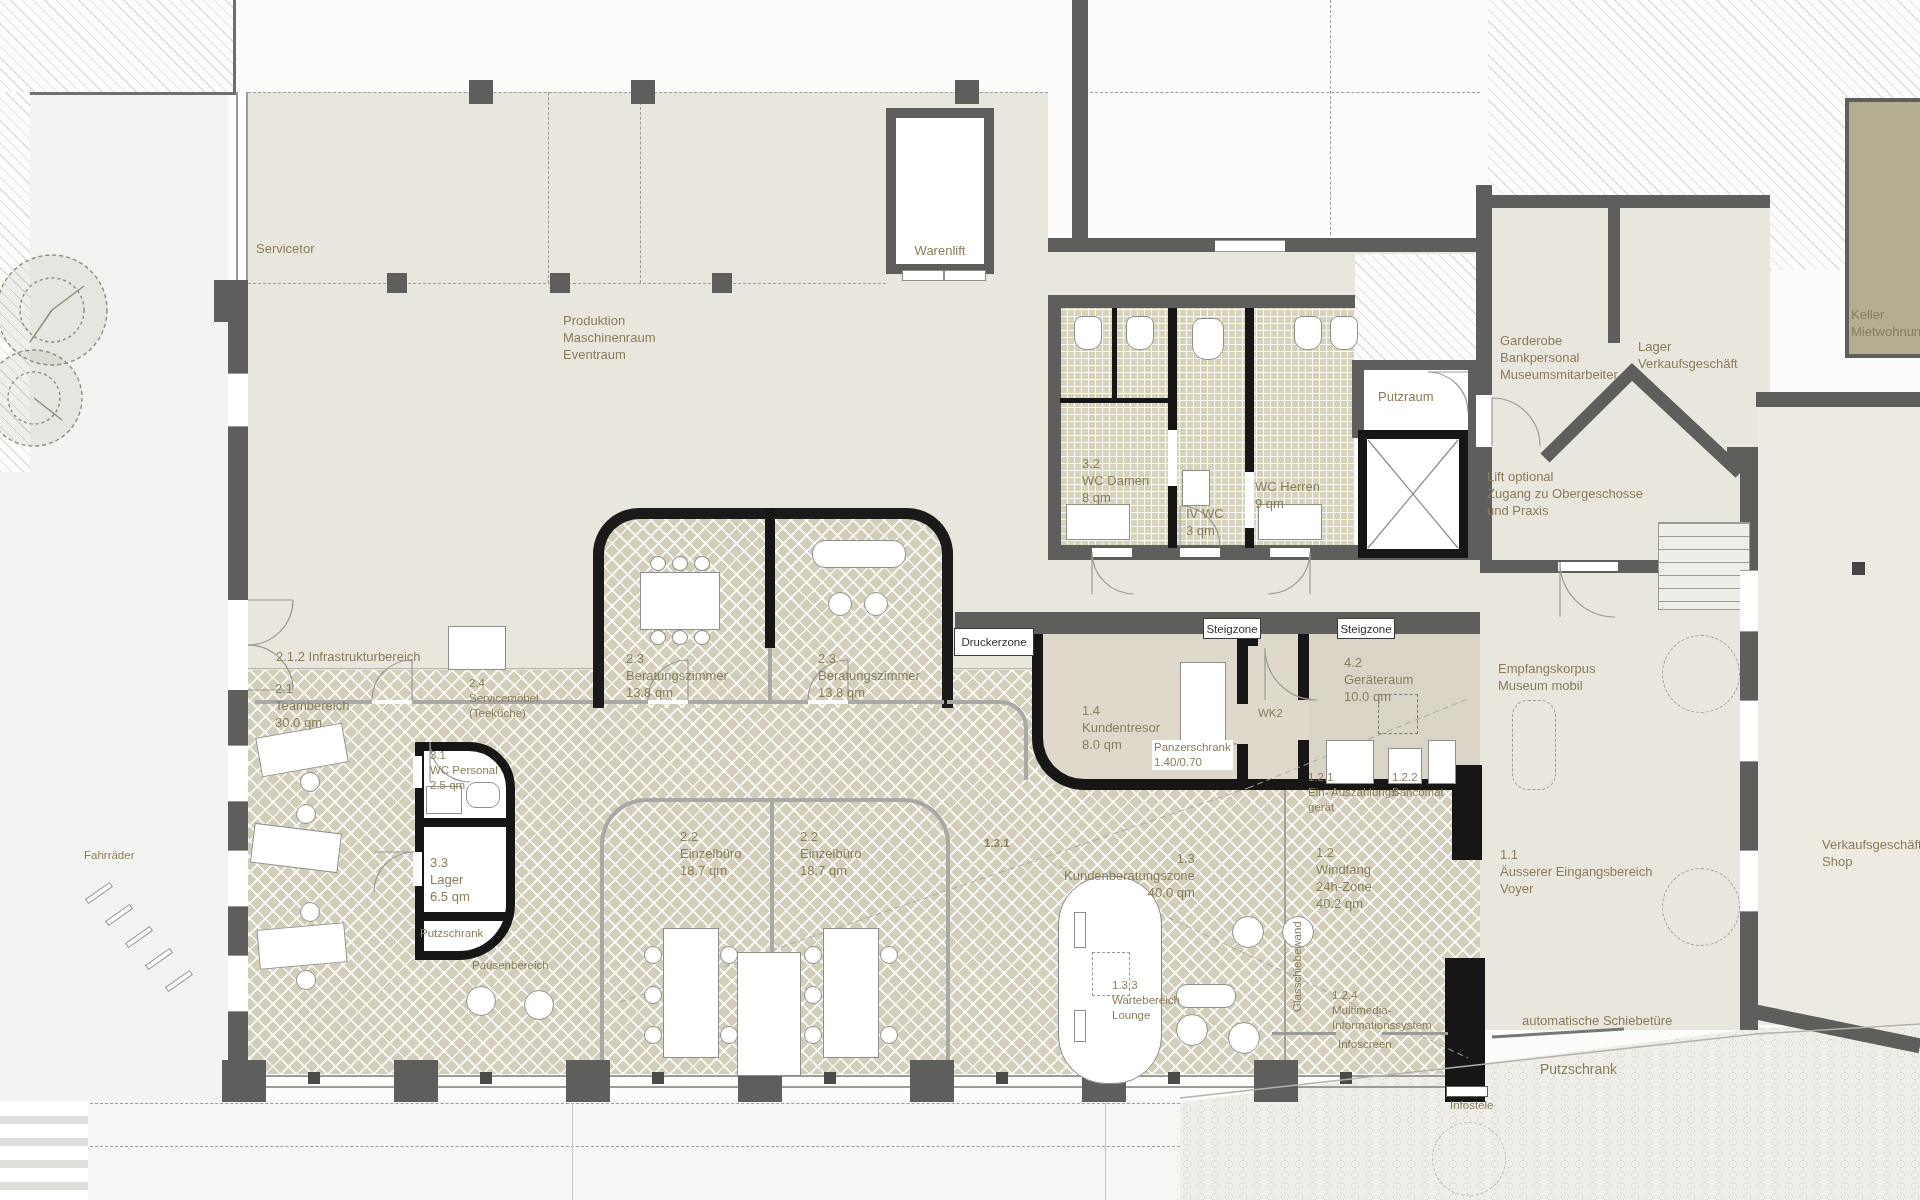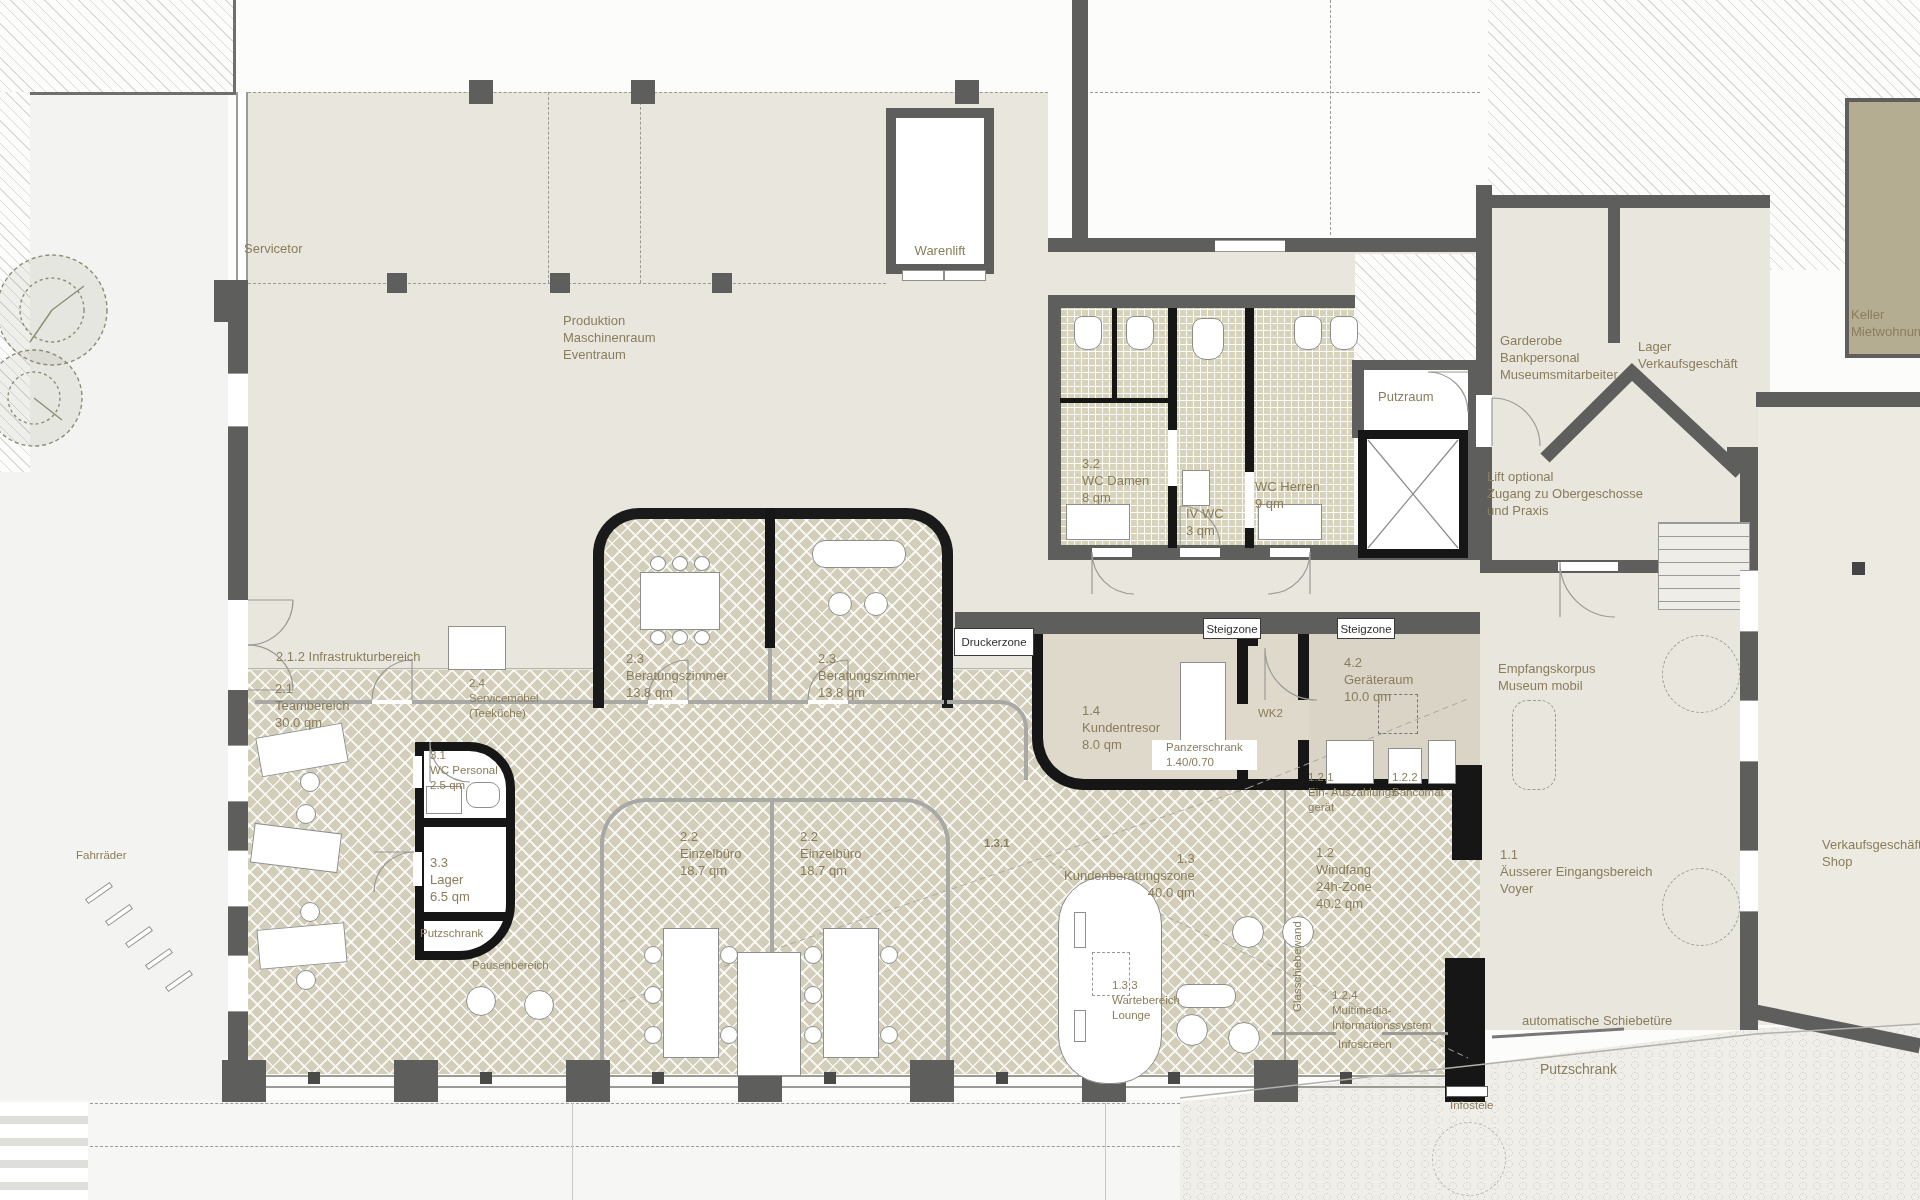--- a/index.html
+++ b/index.html
@@ -191,21 +191,21 @@
   <div class="box" style="left:954px;top:628px;width:78px;height:26px;">Druckerzone</div>
 
   <div class="abs" style="left:1032px;top:634px;width:216px;height:156px;background:#ded9cb;
        border-left:11px solid #161616;border-bottom:11px solid #161616;border-radius:0 0 0 52px;box-sizing:border-box;z-index:3;"></div>
   <div class="wb" style="left:1237px;top:634px;width:11px;height:70px;"></div>
   <div class="wb" style="left:1237px;top:744px;width:11px;height:46px;"></div>
   <div class="furn" style="left:1180px;top:662px;width:44px;height:80px;"></div>
   <div class="lbl" style="left:1082px;top:654px;margin-top:48px;">1.4
 Kundentresor
 8.0 qm</div>
-  <div class="lbl sm" style="left:1152px;top:740px;background:#fff;padding:0 14px;z-index:6;">Panzerschrank
+  <div class="lbl sm" style="left:1152px;top:740px;background:#fff;padding:0 2px;z-index:6;">Panzerschrank
 1.40/0.70</div>
   <div class="lbl sm" style="left:1258px;top:706px;">WK2</div>
 
   <div class="abs" style="left:1298px;top:634px;width:182px;height:156px;background:#d9d4c6;
        border-left:11px solid #161616;border-bottom:11px solid #161616;box-sizing:border-box;z-index:3;"></div>
   <div class="abs" style="left:1293px;top:700px;width:16px;height:40px;background:#ded9cb;z-index:3;"></div>
   <div class="abs" style="left:1378px;top:694px;width:38px;height:38px;border:1.5px dashed #777;z-index:5;"></div>
   <div class="furn" style="left:1326px;top:740px;width:46px;height:42px;"></div>
   <div class="furn" style="left:1388px;top:748px;width:32px;height:34px;"></div>
   <div class="furn" style="left:1428px;top:740px;width:26px;height:42px;"></div>
@@ -352,25 +352,25 @@
   <div class="abs" style="left:222px;top:1075px;width:1223px;height:2px;background:#9a9a96;z-index:2;"></div>
   <div class="abs" style="left:222px;top:1086px;width:1223px;height:2px;background:#9a9a96;z-index:2;"></div>
   <div class="abs" style="left:308px;top:1072px;width:12px;height:12px;background:#4a4a48;z-index:3;"></div>
   <div class="abs" style="left:480px;top:1072px;width:12px;height:12px;background:#4a4a48;z-index:3;"></div>
   <div class="abs" style="left:652px;top:1072px;width:12px;height:12px;background:#4a4a48;z-index:3;"></div>
   <div class="abs" style="left:824px;top:1072px;width:12px;height:12px;background:#4a4a48;z-index:3;"></div>
   <div class="abs" style="left:996px;top:1072px;width:12px;height:12px;background:#4a4a48;z-index:3;"></div>
   <div class="abs" style="left:1168px;top:1072px;width:12px;height:12px;background:#4a4a48;z-index:3;"></div>
   <div class="abs" style="left:1340px;top:1072px;width:12px;height:12px;background:#4a4a48;z-index:3;"></div>
 
-  <div class="lbl" style="left:244px;top:240px;">Servicetor</div>
+  <div class="lbl" style="left:256px;top:240px;">Servicetor</div>
   <div class="lbl" style="left:563px;top:312px;">Produktion
 Maschinenraum
 Eventraum</div>
-  <div class="lbl sm" style="left:76px;top:848px;text-align:center;">Fahrräder</div>
+  <div class="lbl sm" style="left:84px;top:848px;text-align:center;">Fahrräder</div>
 
   <div class="abs" style="left:96px;top:878px;width:4px;height:28px;background:#fff;border:1px solid #8e8e8a;transform:rotate(55deg);z-index:5;"></div>
   <div class="abs" style="left:116px;top:900px;width:4px;height:28px;background:#fff;border:1px solid #8e8e8a;transform:rotate(55deg);z-index:5;"></div>
   <div class="abs" style="left:136px;top:922px;width:4px;height:28px;background:#fff;border:1px solid #8e8e8a;transform:rotate(55deg);z-index:5;"></div>
   <div class="abs" style="left:156px;top:944px;width:4px;height:28px;background:#fff;border:1px solid #8e8e8a;transform:rotate(55deg);z-index:5;"></div>
   <div class="abs" style="left:176px;top:966px;width:4px;height:28px;background:#fff;border:1px solid #8e8e8a;transform:rotate(55deg);z-index:5;"></div>
 
   <svg class="ovl" width="1920" height="1200" viewBox="0 0 1920 1200">
 
     <path d="M1545,458 L1632,372 L1740,473" fill="none" stroke="#5e5e5c" stroke-width="13"></path>

